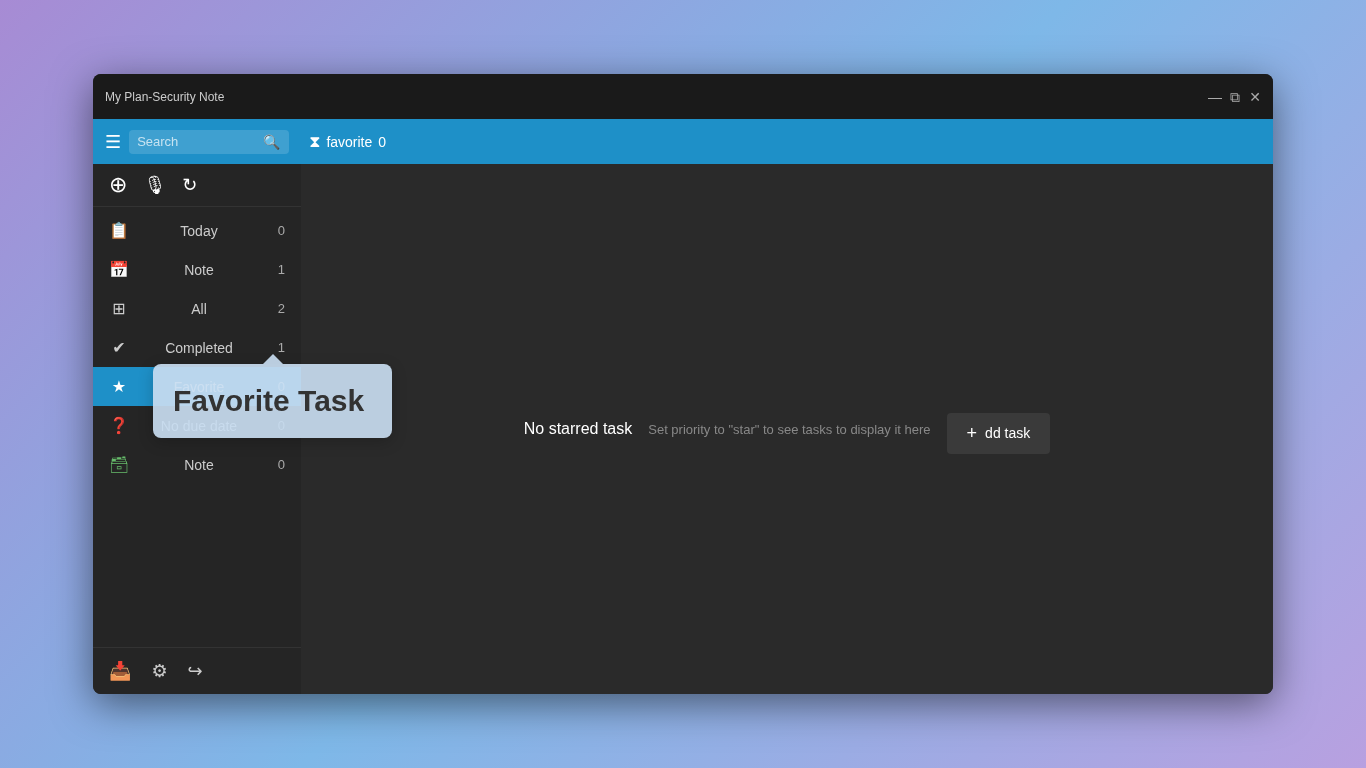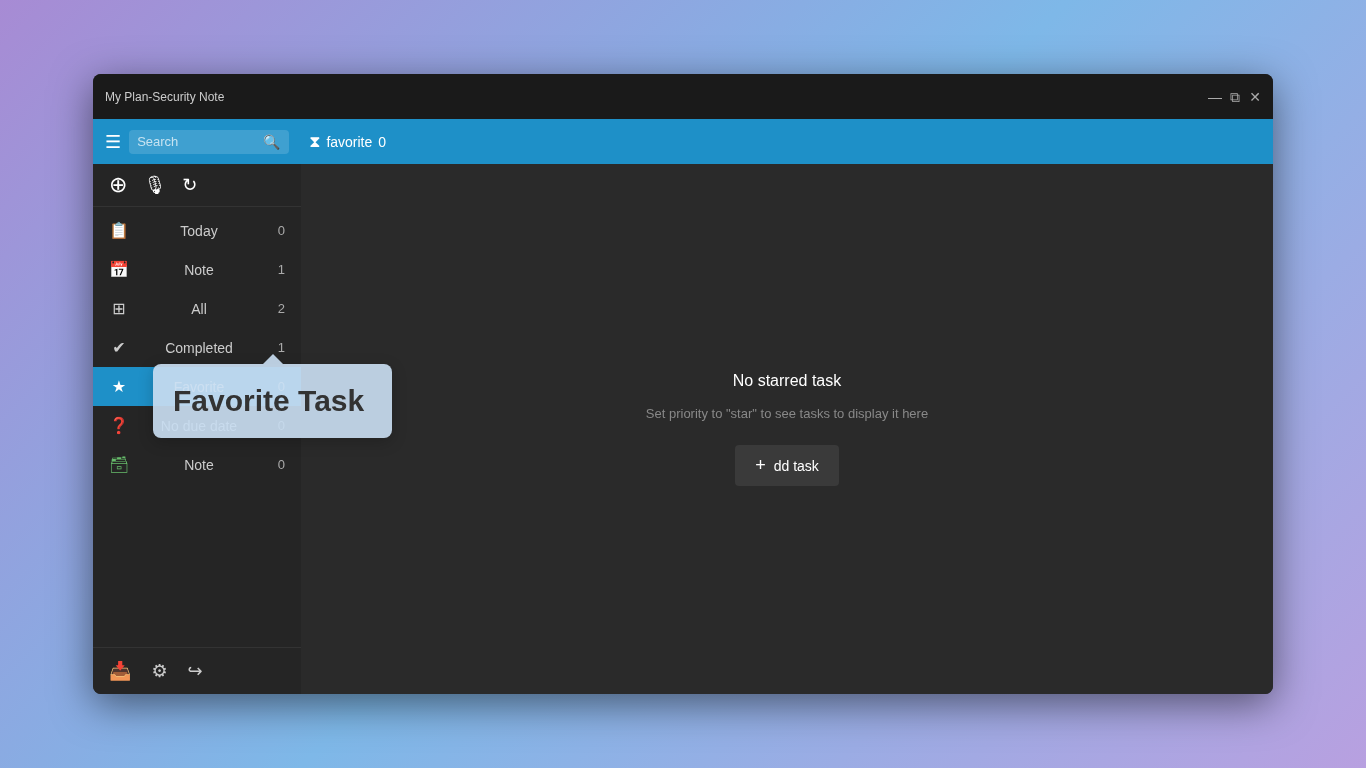--- a/index.html
+++ b/index.html
@@ -200,21 +200,21 @@
       border: none;
       display: flex;
       align-items: center;
     }
 
     
     .content-area {
       flex: 1;
       background: #2a2a2a;
       display: flex;
-      flex-direction: column;
+      flex-direction: row;
       align-items: center;
       justify-content: center;
       gap: 16px;
     }
     .empty-title {
       color: #fff;
       font-size: 16px;
       font-weight: 500;
     }
     .empty-subtitle {

